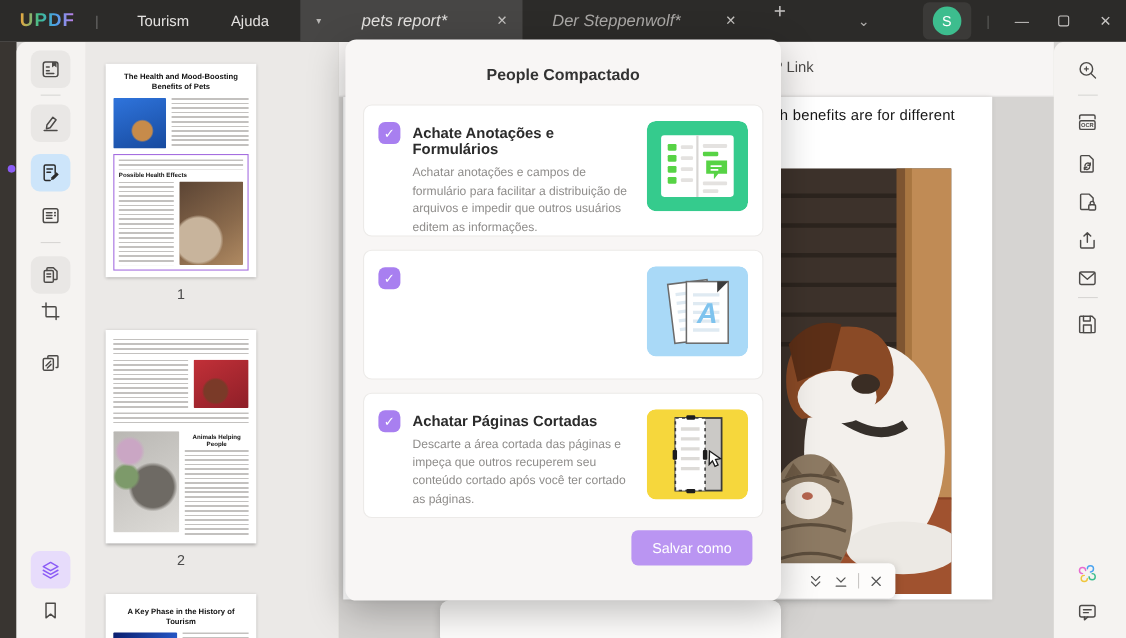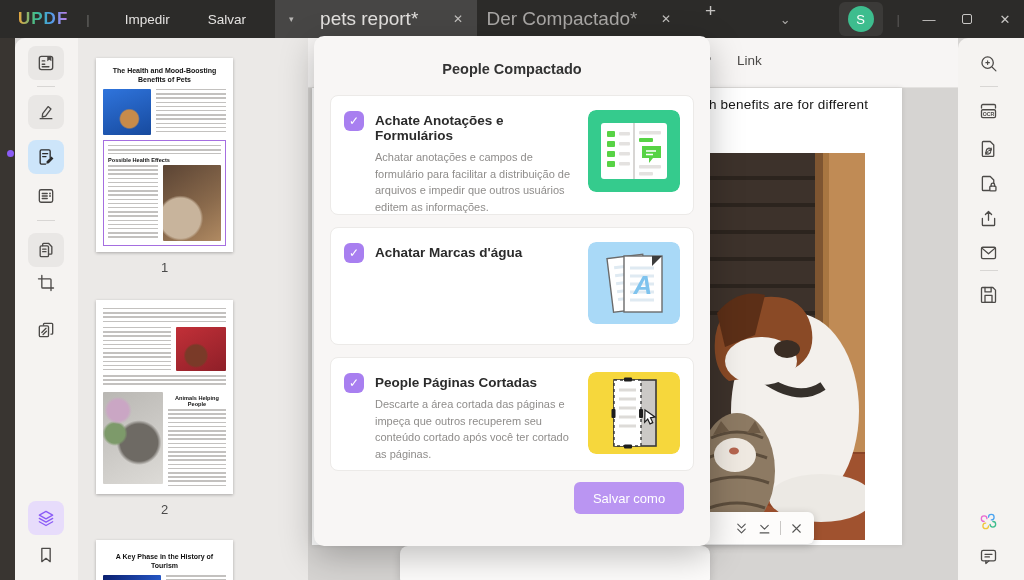--- a/index.html
+++ b/index.html
@@ -13,21 +13,21 @@
   .logo { margin-left:18px; font-size:17px; font-weight:bold; letter-spacing:1px;
           background:linear-gradient(90deg,#f0a63c 0%,#3dbd8e 35%,#4a9fe8 65%,#c77de8 100%);
           -webkit-background-clip:text; background-clip:text; color:transparent; }
   .logo-divider { color:#6b6a68; margin:0 16px 0 18px; font-size:13px; }
   .menu-item { color:#e4e2e0; font-size:13.5px; padding:0 19px; cursor:default; }
   .tabs { display:flex; height:38px; margin-left:10px; }
   .tab { height:38px; display:flex; align-items:center; }
   .tab.active { width:202px; background:#474645; }
   .tab.inactive { width:208px; }
   .tab-chev { color:#b8b6b4; font-size:9px; margin:0 6px 0 14px; }
-  .tab-label { flex:1; text-align:center; font-size:19px; white-space:nowrap; overflow:hidden; }
+  .tab-label { flex:1; text-align:center; font-size:15px; white-space:nowrap; overflow:hidden;font-style:italic; }
   .tab.active .tab-label { color:#e2e0de; }
   .tab.inactive .tab-label { color:#a9a7a5; }
   .tab-close { margin:0 14px; font-size:12px; color:#c2c0be; }
   .newtab { color:#c4c2c0; font-size:19px; margin-left:20px; font-weight:300; }
   .tb-right { margin-left:auto; display:flex; align-items:center; }
   .tb-chevron { color:#aeacaa; font-size:13px; margin-right:48px; }
   .avatar-wrap { background:#3b3a38; border-radius:6px; padding:4px 9px; }
   .avatar { width:26px; height:26px; border-radius:50%; background:#3dbd8e; color:#fff;
             font-size:13px; display:flex; align-items:center; justify-content:center; }
   .win-divider { color:#5a5957; margin:0 10px 0 14px; font-size:13px; }
@@ -71,21 +71,21 @@
                  radial-gradient(circle at 60% 55%, #6e6a64 0 30%, transparent 36%),
                  linear-gradient(150deg,#b9b7b3,#dddbd7); }
   .img-blue3 { background:linear-gradient(120deg,#0a1e6e,#2b63d8); }
   .purple-region { border:1px solid #a56ee0; margin-top:5px; padding:4px; }
   .t-heading { font-size:5.6px; font-weight:bold; color:#111; margin:3px 0 2px; }
 
   
   .viewport { position:absolute; top:38px; left:308px; right:66px; bottom:0; background:#d6d4d2; }
   .doc-toolbar { position:absolute; top:0; left:0; right:0; height:50px; background:#f7f5f4;
                  border-bottom:1px solid #e4e2e0; }
-  .link-item { position:absolute; left:390px; top:15px; display:flex; align-items:center; gap:24px;
+  .link-item { position:absolute; left:390px; top:15px; display:flex; align-items:center; gap:2px;
                color:#4c4a48; font-size:13.5px; }
   .link-item svg { width:15px; height:15px; stroke:#6a6866; fill:none; stroke-width:1.6; }
   .page { position:absolute; top:50px; left:4px; width:590px; bottom:35px; background:#fff;
           box-shadow:0 0 5px rgba(0,0,0,.12); }
   .page-text { position:absolute; top:9px; left:393px; font-size:13.5px; color:#161616;
                letter-spacing:.2px; }
   .doc-photo { position:absolute; top:65px; left:391px; width:162px; height:387px; }
   .bottom-panel { position:absolute; left:92px; top:508px; width:310px; height:40px; background:#fdfcfb;
                   border-radius:8px; box-shadow:0 2px 8px rgba(0,0,0,.15); }
   .float-toolbar { position:absolute; left:392px; top:474px; width:114px; height:32px; background:#fdfcfb;
@@ -126,30 +126,30 @@
   .btn-secondary { width:107px; background:#fff; border:1px solid #e2e0de; color:#333; }
 </style>
 </head>
 <body>
 
 <div class="app">
 
   <div class="titlebar">
     <span class="logo">UPDF</span>
     <span class="logo-divider">|</span>
-    <span class="menu-item">Impedir</span>
-    <span class="menu-item">Salvar</span>
+    <span class="menu-item">Tourism</span>
+    <span class="menu-item">Ajuda</span>
     <div class="tabs">
       <div class="tab active">
         <span class="tab-chev">▾</span>
         <span class="tab-label">pets report*</span>
         <span class="tab-close">✕</span>
       </div>
       <div class="tab inactive">
-        <span class="tab-label">Der Compactado*</span>
+        <span class="tab-label">Der Steppenwolf*</span>
         <span class="tab-close">✕</span>
       </div>
       <span class="newtab">+</span>
     </div>
     <div class="tb-right">
       <span class="tb-chevron">⌄</span>
       <span class="avatar-wrap">
         <span class="avatar">S</span>
       </span>
       <span class="win-divider">|</span>
@@ -427,39 +427,38 @@
         </g>
         <rect x="51" y="28" width="14" height="4" rx="1" fill="#57d345"></rect>
         <path d="M54 36h19v12h-8l-4 5v-5h-7z" fill="#57d345"></path>
         <path d="M58 41h10M58 44.5h7" stroke="#fff" stroke-width="1.6"></path>
       </svg>
     </div>
 
     <div class="card second">
       <div class="checkbox">✓</div>
       <div>
-        <div class="opt-title">Achatar Marcas d'água</div>
       </div>
       <svg class="illus" viewBox="0 0 92 82">
         <rect width="92" height="82" rx="8" fill="#a9d9f7"></rect>
         <g transform="rotate(-7 42 40)">
           <rect x="22" y="14" width="36" height="54" fill="#fff" stroke="#6b6b6b" stroke-width="1.4"></rect>
           <path d="M28 24h24M28 32h24M28 40h24M28 48h24M28 56h24" stroke="#dfeaf2" stroke-width="3"></path>
         </g>
         <rect x="36" y="14" width="38" height="56" fill="#fff" stroke="#6b6b6b" stroke-width="1.4"></rect>
         <path d="M64 14h10l-10 10z" fill="#3c3c3c"></path>
         <path d="M42 26h24M42 34h24M42 42h24M42 50h24M42 58h24" stroke="#dfeaf2" stroke-width="3"></path>
         <text x="55" y="52" font-size="26" text-anchor="middle" fill="#7ec3ee" font-weight="bold" font-style="italic">A</text>
       </svg>
     </div>
 
     <div class="card third">
       <div class="checkbox">✓</div>
       <div>
-        <div class="opt-title">People Páginas Cortadas</div>
+        <div class="opt-title">Achatar Páginas Cortadas</div>
         <div class="opt-desc">Descarte a área cortada das páginas e impeça que outros recuperem seu conteúdo cortado após você ter cortado as páginas.</div>
       </div>
       <svg class="illus" viewBox="0 0 92 82">
         <rect width="92" height="82" rx="8" fill="#f6d73c"></rect>
         <rect x="26" y="8" width="42" height="66" fill="#cbc9c6" stroke="#3a3a3a" stroke-width="1.6"></rect>
         <rect x="26" y="8" width="27" height="66" fill="#fff"></rect>
         <path d="M31 18h17M31 27h17M31 36h17M31 45h17M31 54h17" stroke="#dddbd8" stroke-width="3"></path>
         <rect x="26" y="8" width="27" height="66" fill="none" stroke="#3a3a3a" stroke-width="1.4" stroke-dasharray="3 3"></rect>
         <g fill="#1d1d1d">
           <rect x="36" y="5.5" width="8" height="4" rx="1"></rect>

